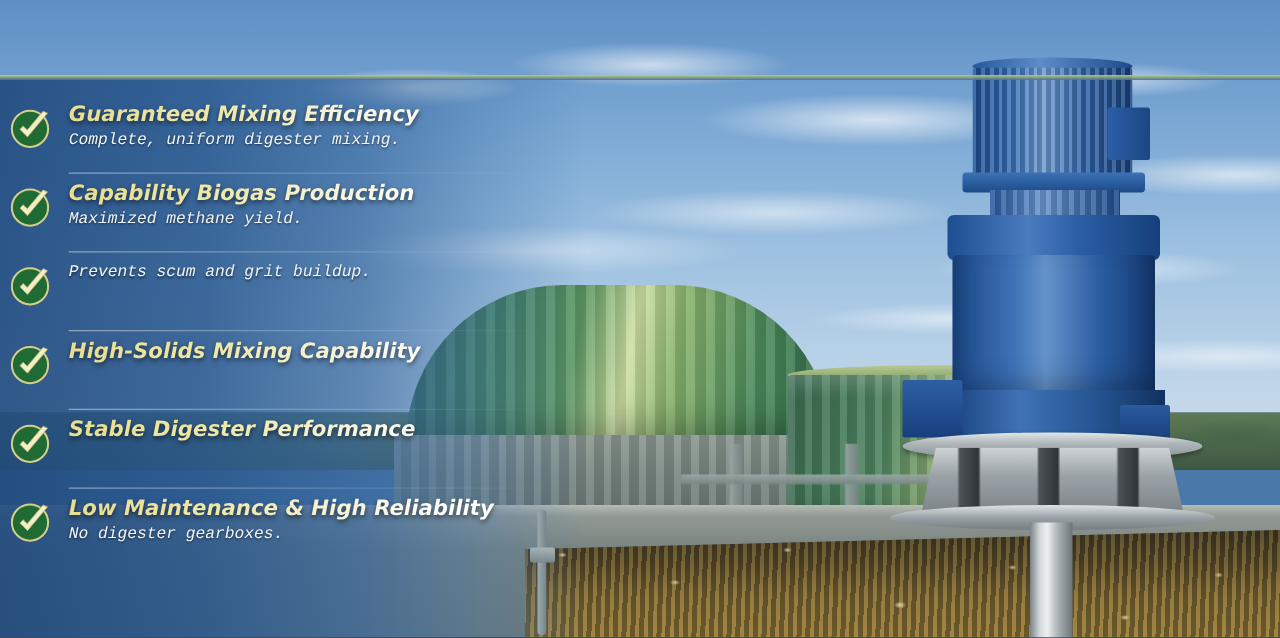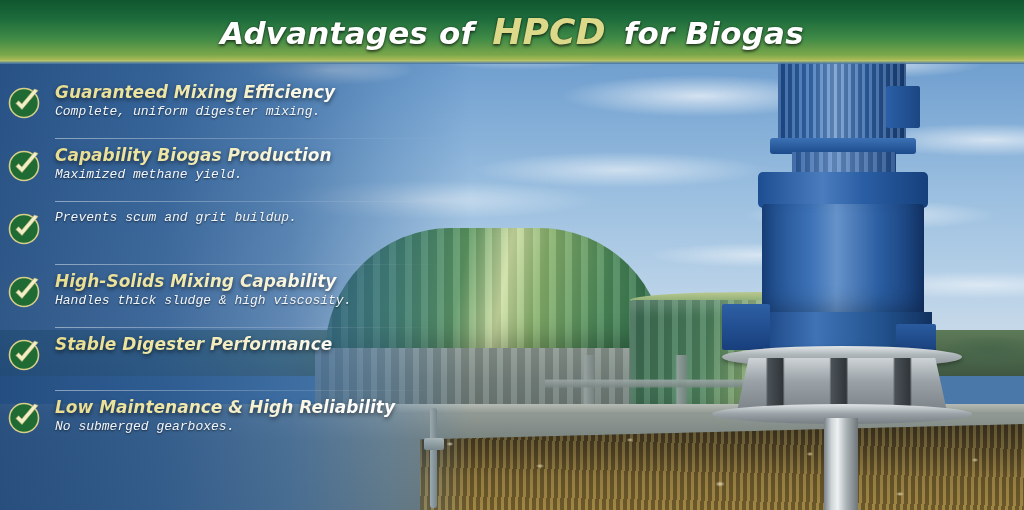--- a/index.html
+++ b/index.html
@@ -335,25 +335,20 @@
       <div class="p-flange"></div>
       <div class="p-skirt"></div>
       <div class="p-base"></div>
       <div class="p-shaft"></div>
 
     </div>
   </div>
 
   <div class="panel-overlay"></div>
 
-  <div class="header">
-    <div class="title">
-      <span>Advantages of</span><span class="sp"> </span><span class="hpcd">HPCD</span><span class="sp"> </span><span>for Biogas</span>
-    </div>
-  </div>
   <div class="header-strip"></div>
 
   <div class="list">
 
     <div class="item">
 
       <div class="check">
         <svg width="34" height="34" viewBox="0 0 34 34">
           <circle cx="16" cy="18" r="14.5" fill="#1f6b33" stroke="#d6cf8a" stroke-width="1.6"></circle>
           <path d="M8 18.5 L14 24.5 L30 5.5 L26.5 4 L13.8 19 L10.5 15.8 Z" fill="#f2efc8" stroke="#b9b173" stroke-width="0.7"></path>
@@ -395,21 +390,20 @@
     <div class="item">
       <div class="divider"></div>
       <div class="check">
         <svg width="34" height="34" viewBox="0 0 34 34">
           <circle cx="16" cy="18" r="14.5" fill="#1f6b33" stroke="#d6cf8a" stroke-width="1.6"></circle>
           <path d="M8 18.5 L14 24.5 L30 5.5 L26.5 4 L13.8 19 L10.5 15.8 Z" fill="#f2efc8" stroke="#b9b173" stroke-width="0.7"></path>
         </svg>
       </div>
       <div class="texts">
         <div class="head">High-Solids Mixing Capability</div>
-        <div class="sub">Handles thick sludge &amp; high viscosity.</div>
       </div>
     </div>
 
 
     <div class="item">
       <div class="divider"></div>
       <div class="check">
         <svg width="34" height="34" viewBox="0 0 34 34">
           <circle cx="16" cy="18" r="14.5" fill="#1f6b33" stroke="#d6cf8a" stroke-width="1.6"></circle>
           <path d="M8 18.5 L14 24.5 L30 5.5 L26.5 4 L13.8 19 L10.5 15.8 Z" fill="#f2efc8" stroke="#b9b173" stroke-width="0.7"></path>
@@ -423,18 +417,18 @@
     <div class="item">
       <div class="divider"></div>
       <div class="check">
         <svg width="34" height="34" viewBox="0 0 34 34">
           <circle cx="16" cy="18" r="14.5" fill="#1f6b33" stroke="#d6cf8a" stroke-width="1.6"></circle>
           <path d="M8 18.5 L14 24.5 L30 5.5 L26.5 4 L13.8 19 L10.5 15.8 Z" fill="#f2efc8" stroke="#b9b173" stroke-width="0.7"></path>
         </svg>
       </div>
       <div class="texts">
         <div class="head">Low Maintenance &amp; High Reliability</div>
-        <div class="sub">No submerged gearboxes.</div>
+        <div class="sub">No digester gearboxes.</div>
       </div>
     </div>
 
   </div>
 </div>
 
 </body></html>

